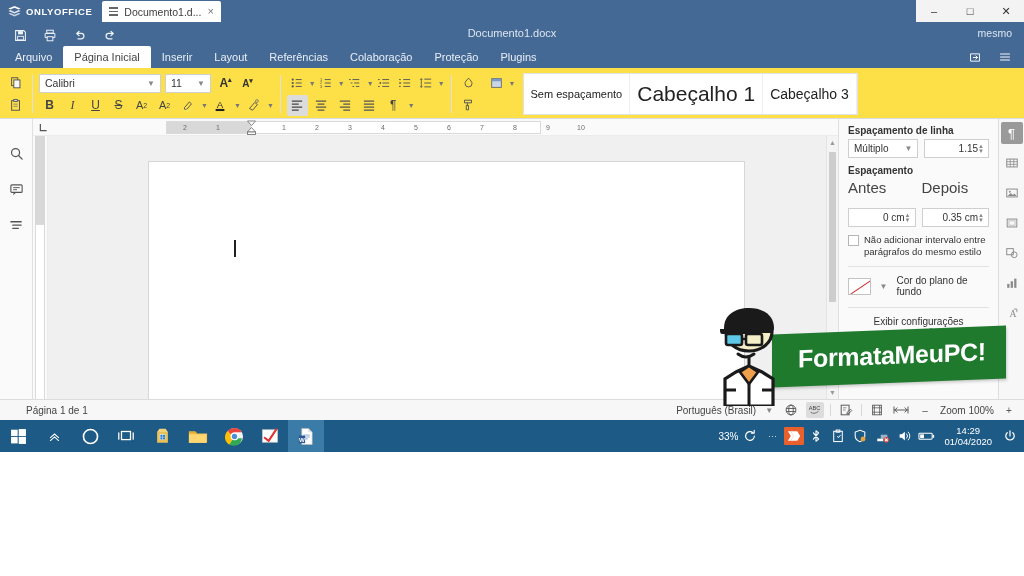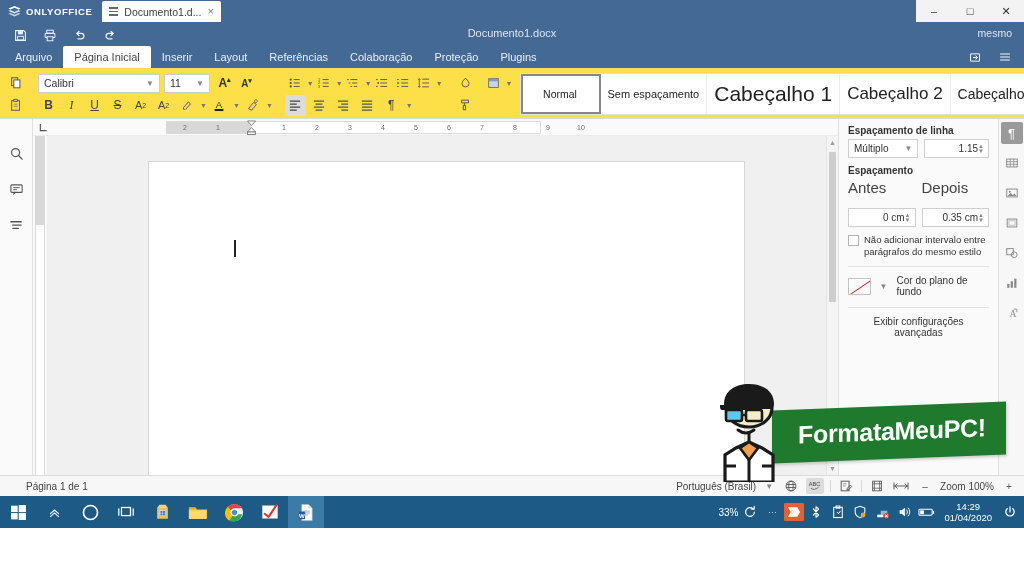--- a/index.html
+++ b/index.html
@@ -4,21 +4,21 @@
 <style>
   * { box-sizing: border-box; margin: 0; padding: 0; }
   body {
     width: 1024px; height: 576px;
     font-family: "Liberation Sans", sans-serif;
     font-size: 11px;
     overflow: hidden;
     background: #fff;
     -webkit-font-smoothing: antialiased;
   }
-  .app { width: 1024px; height: 528px; position: relative; display: flex; flex-direction: column; }
+  .app { width: 1024px; height: 452px; position: relative; display: flex; flex-direction: column; }
 
   
   .tabstrip {
     height: 22px; background: #446995;
     display: flex; align-items: flex-end; position: relative; flex: 0 0 22px;
   }
   .brand {
     display: flex; align-items: center; gap: 5px;
     height: 22px; padding: 0 10px 0 8px; color: #fff;
     font-size: 9.5px; font-weight: bold; letter-spacing: .6px;
@@ -502,31 +502,25 @@
         <div class="ic-btn">
           <svg width="14" height="14" viewBox="0 0 16 16">
               <path d="M4 2.5h8v3H4z" fill="none" stroke="#555" stroke-width="1.1"></path>
               <path d="M7.3 5.5v3M6 8.5h2.6v5H6z" fill="none" stroke="#555" stroke-width="1.1"></path>
             </svg>
         </div>
       </div>
     </div>
 
     <div class="styles">
-      <div class="style-item sel">
-        <span style="font-size:10.5px">Normal</span>
-      </div>
       <div class="style-item">
         <span style="font-size:11px">Sem espaçamento</span>
       </div>
       <div class="style-item">
         <span style="font-size:21px">Cabeçalho 1</span>
-      </div>
-      <div class="style-item">
-        <span style="font-size:17px">Cabeçalho 2</span>
       </div>
       <div class="style-item">
         <span style="font-size:14px">Cabeçalho 3</span>
       </div>
 
     </div>
   </div>
 
   <div class="body-area">
 

